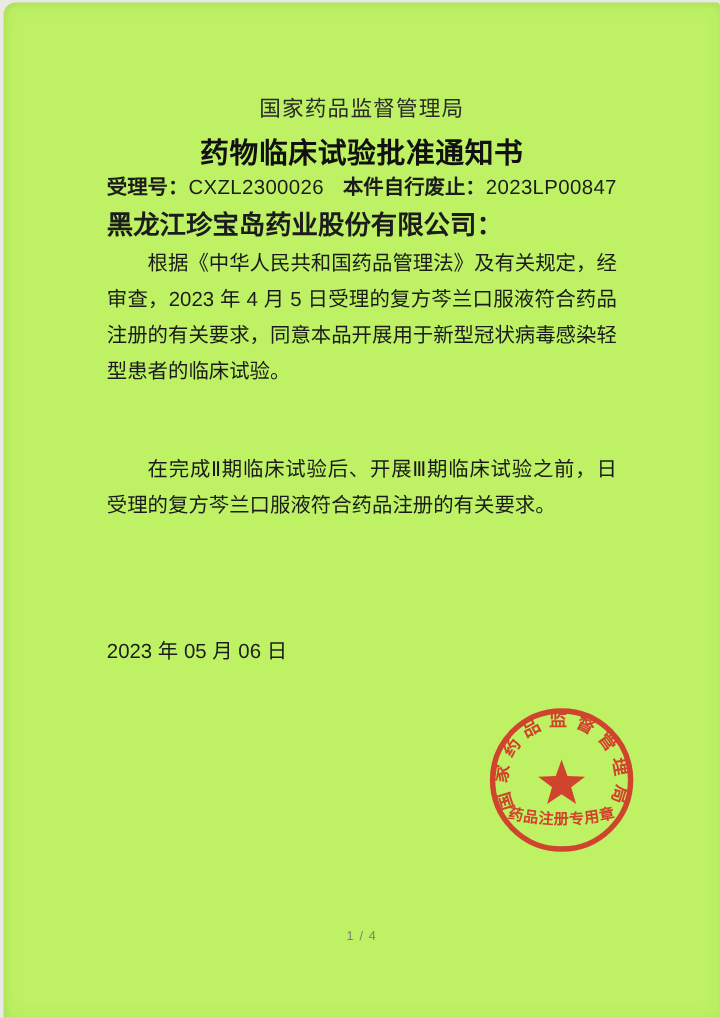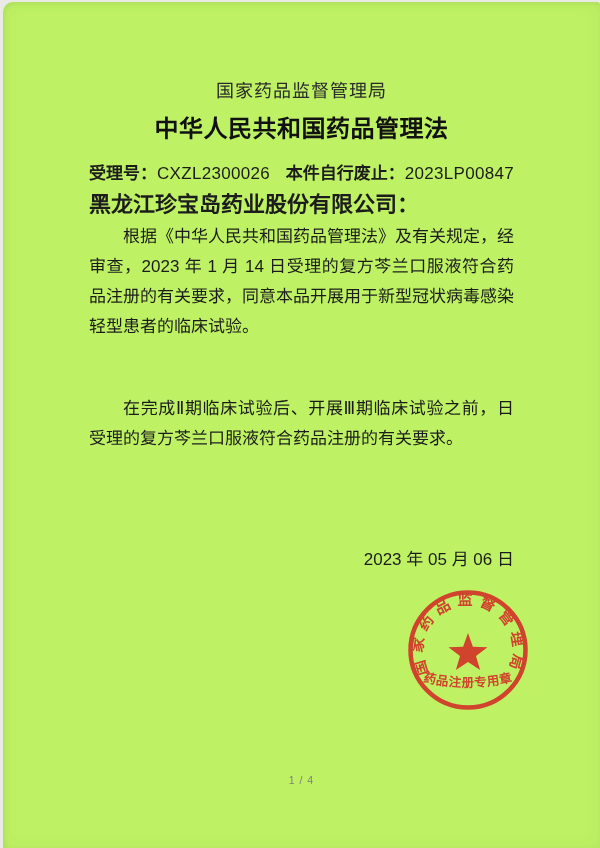--- a/index.html
+++ b/index.html
@@ -26,42 +26,42 @@
     text-align:center; letter-spacing:1px;
     font-weight:400; color:#2a2a2a;
   }
   .doc-title {
     margin-top:11px;
     font-size:24px; line-height:34px;
     font-weight:700; text-align:center;
     letter-spacing:0.5px; color:#111;
   }
   .meta-row {
-    margin-top:17px;
+    margin-top:0;
     display:flex; justify-content:space-between;
     font-size:17px; line-height:22px;
   }
   .meta-label { font-weight:700; }
   .meta-value { font-weight:400; letter-spacing:0.3px; }
   .recipient {
     margin-top:9px;
     font-size:22px; line-height:22px; font-weight:700;
   }
   .para {
     font-size:17px; line-height:30px;
     text-align:justify; text-indent:2em;
     color:#1b1b1b;
   }
   .para-1 { margin-top:6px; }
   .para-2 { margin-top:52px; }
   .para-3 { margin-top:98px; }
   .date-line {
     margin-top:94px;
     font-size:17px; line-height:24px;
-    text-align:right; padding-right:0px;
+    padding-right:0px;
     position:relative; z-index:2;
   }
   .seal {
     position:absolute; left:402px; top:585px;
     width:126px; height:126px;
     z-index:1; opacity:0.93;
   }
   .page-indicator {
     position:absolute; left:0; right:0; top:772px;
     text-align:center;
@@ -70,30 +70,30 @@
   }
 </style>
 </head>
 <body>
 
 <div class="page">
   <div class="content">
 
     <div class="org-name">国家药品监督管理局</div>
 
-    <div class="doc-title">中华人民共和国药品管理法</div>
+    <div class="doc-title">药物临床试验批准通知书</div>
 
     <div class="meta-row">
       <span><span class="meta-label">受理号：</span><span class="meta-value">CXZL2300026</span></span>
       <span><span class="meta-label">本件自行废止：</span><span class="meta-value">2023LP00847</span></span>
     </div>
 
     <div class="recipient">黑龙江珍宝岛药业股份有限公司：</div>
 
-    <p class="para para-1">根据《中华人民共和国药品管理法》及有关规定，经审查，2023 年 1 月 14 日受理的复方芩兰口服液符合药品注册的有关要求，同意本品开展用于新型冠状病毒感染轻型患者的临床试验。</p>
+    <p class="para para-1">根据《中华人民共和国药品管理法》及有关规定，经审查，2023 年 4 月 5 日受理的复方芩兰口服液符合药品注册的有关要求，同意本品开展用于新型冠状病毒感染轻型患者的临床试验。</p>
 
     <p class="para para-2">在完成Ⅱ期临床试验后、开展Ⅲ期临床试验之前，日受理的复方芩兰口服液符合药品注册的有关要求。</p>
 
 
     <div class="date-line">2023 年 05 月 06 日</div>
 
     <div class="page-indicator">1 / 4</div>
   </div>
 
   <svg class="seal" viewBox="0 0 126 126" xmlns="http://www.w3.org/2000/svg">

